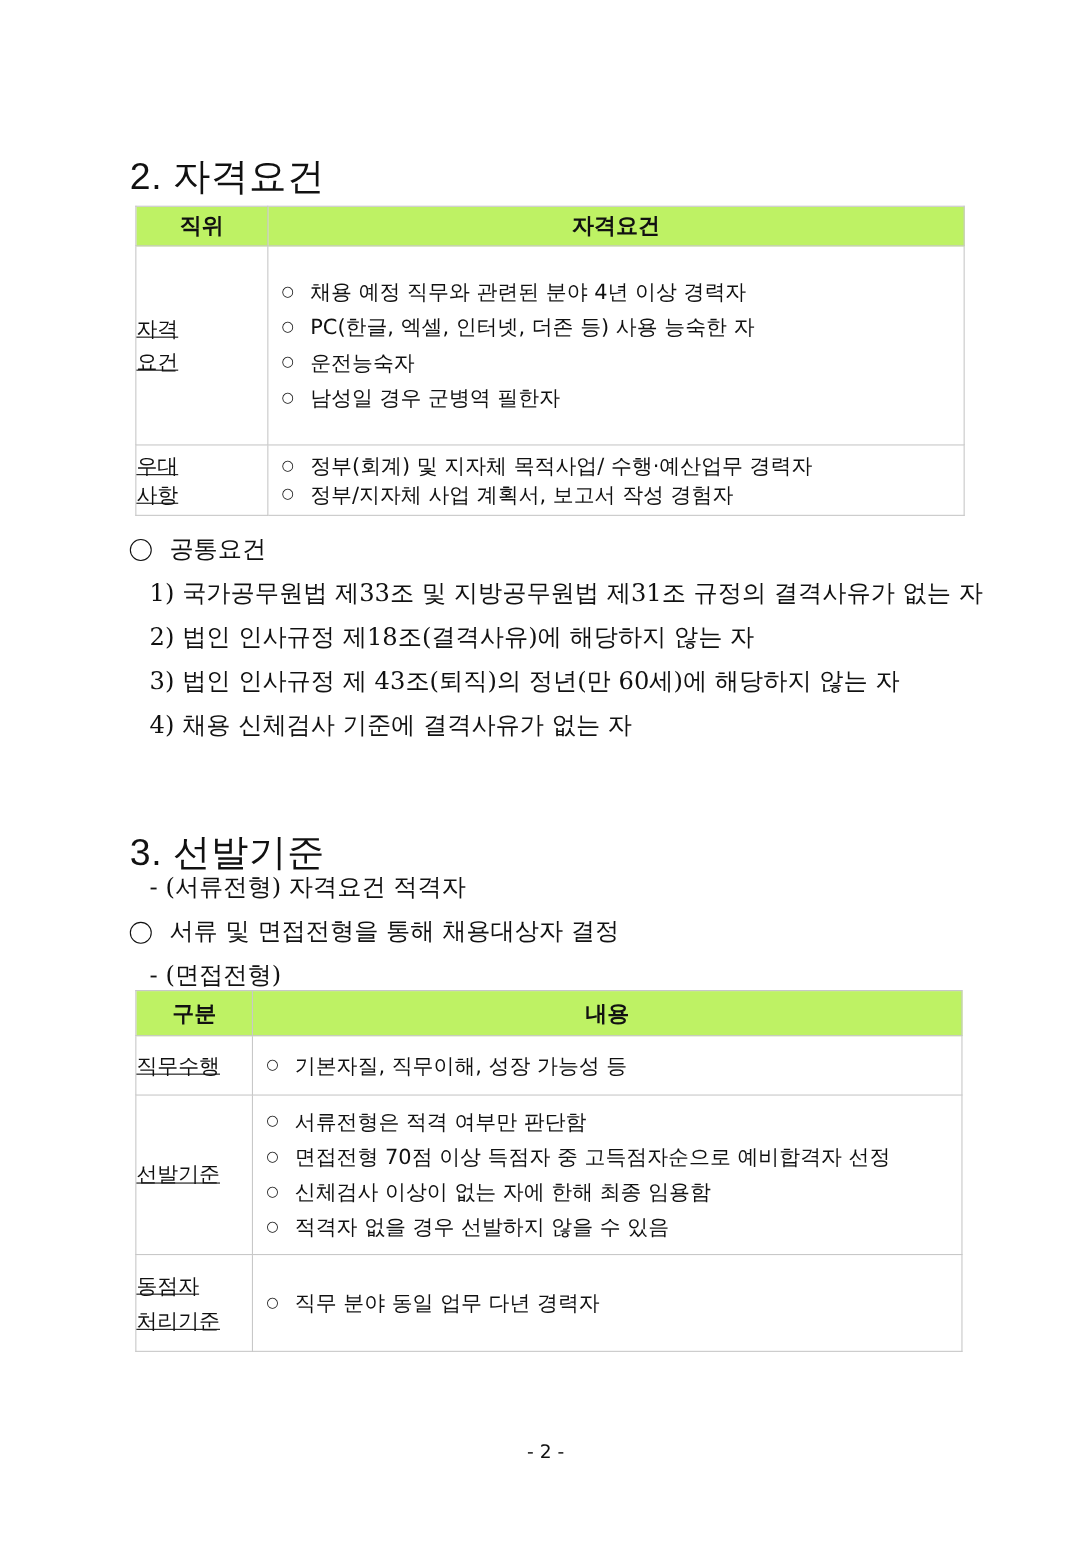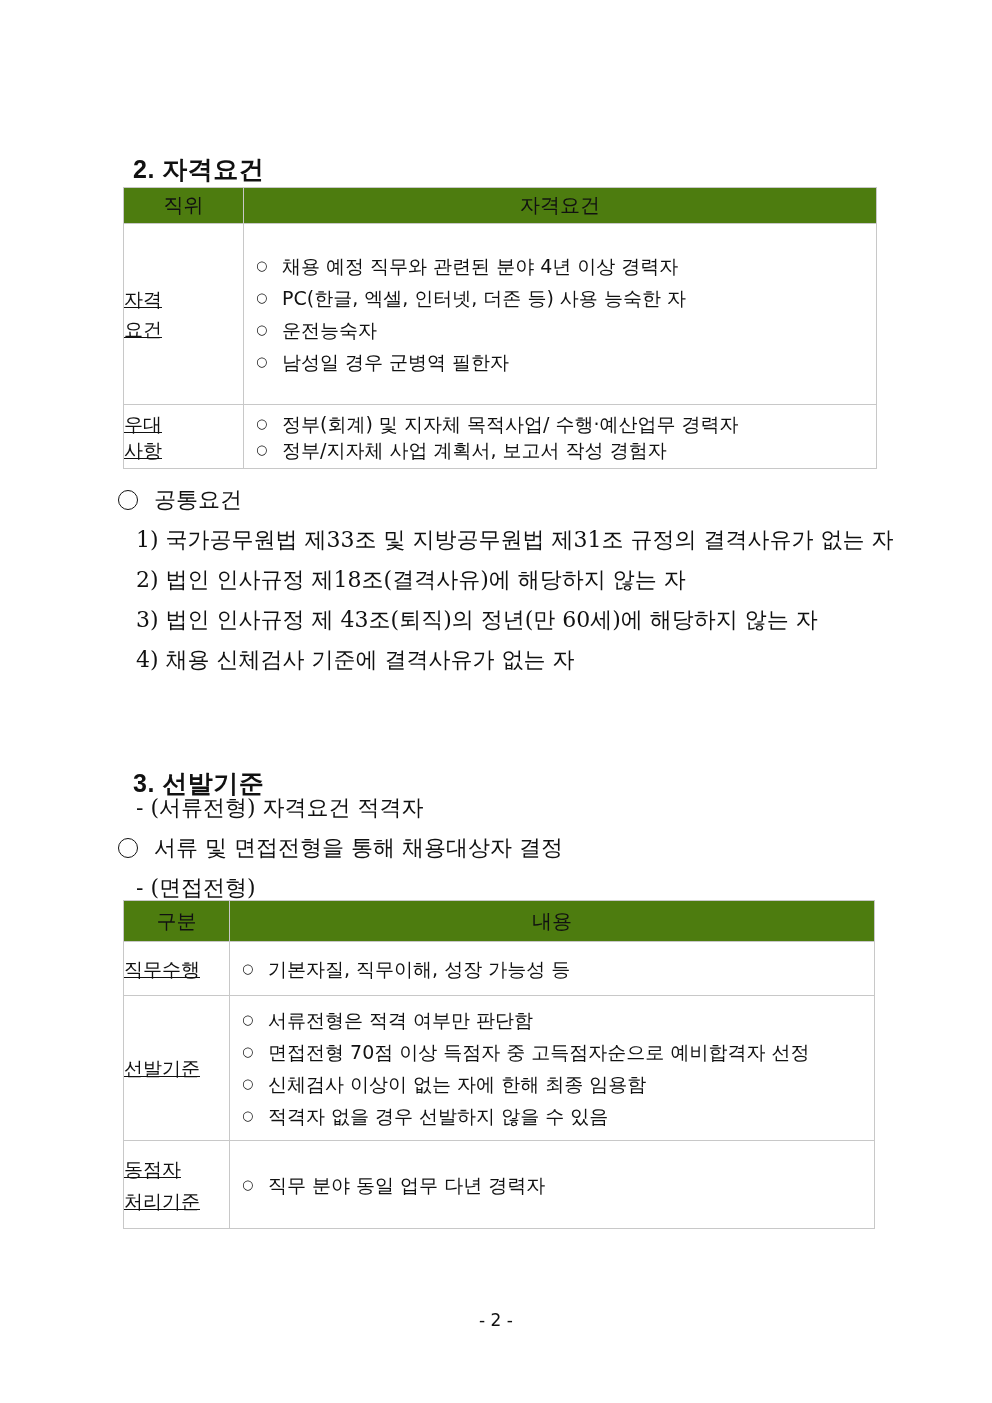--- a/index.html
+++ b/index.html
@@ -7,35 +7,35 @@
       width: 992px; height: 1403px; position: relative;
       font-family: "DejaVu Sans", "Liberation Sans", sans-serif;
       color: #111;
       overflow: hidden;
     }
     .page { position: absolute; left: 0; top: 0; width: 992px; height: 1403px; }
 
     .section-title {
       position: absolute; left: 118px;
       font-family: "Liberation Sans", "DejaVu Sans", sans-serif;
-      font-weight: bold; font-size: 25px; letter-spacing: 0.5px;
-      margin: 15px;
+      font-weight: normal; font-size: 34px; letter-spacing: 0.5px;
+      margin: 0;
     }
 
     table.grid {
       position: absolute; border-collapse: collapse;
       font-size: 19px;
       border: 1.5px solid #222;
     }
     table.grid th, table.grid td {
       border: 1px solid #c8c8c8;
       padding: 0;
     }
     table.grid th {
-      background: #4d7c0f; font-weight: normal; font-size: 20px;
+      background: #bef264; font-weight: bold; font-size: 20px;
       font-family: "Liberation Sans", "DejaVu Sans", sans-serif;
       text-align: center;
     }
     table.grid td.label {
       text-align: left; vertical-align: middle; line-height: 30px; text-decoration: underline;
     }
     table.grid td.content { vertical-align: middle; padding-left: 12px; }
     .bullet-item { display: flex; align-items: center; line-height: 32px; white-space: nowrap; }
     .bullet-item .dot { width: 26px; font-size: 13px; flex: 0 0 26px; }
 

